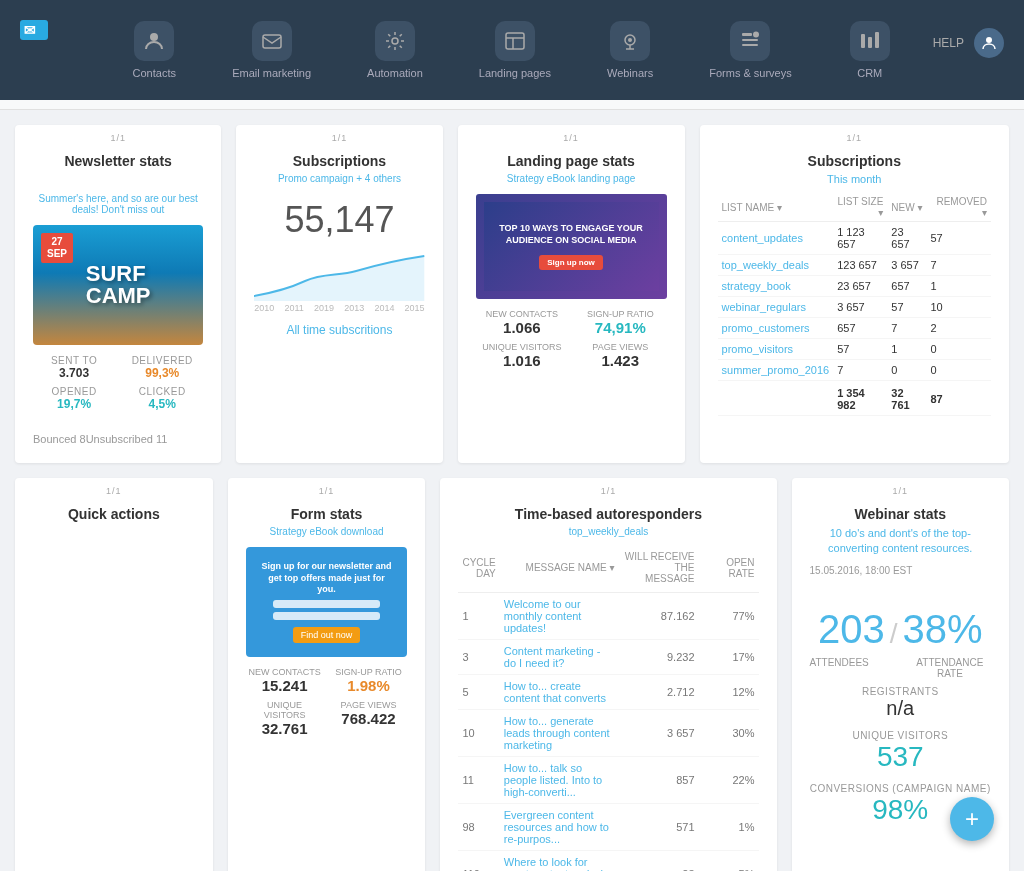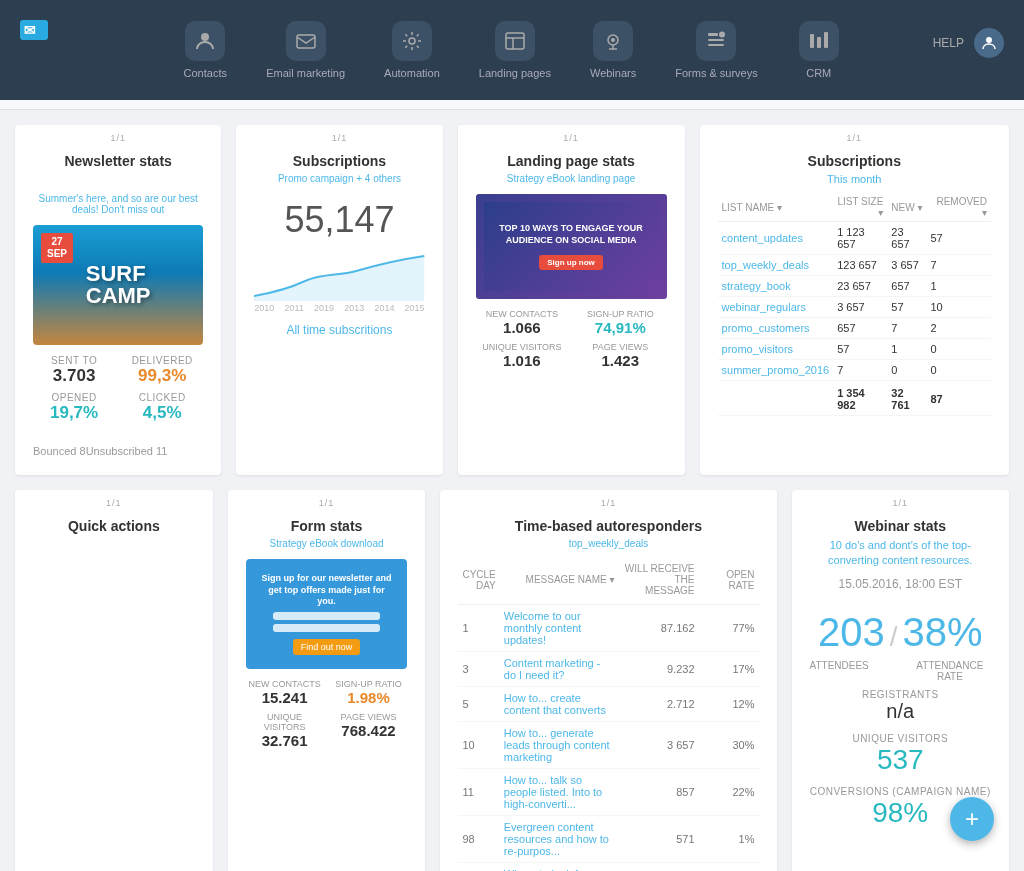--- a/index.html
+++ b/index.html
@@ -2,21 +2,21 @@
 <html><head>
   <meta charset="utf-8">
   <style>
     * { box-sizing: border-box; margin: 0; padding: 0; }
     body { font-family: 'Segoe UI', Arial, sans-serif; background: #f0f2f5; font-size: 13px; color: #333; }
 
     
     .top-nav { background: #2c3e50; display: flex; align-items: center; justify-content: center; padding: 0 20px; height: 100px; position: relative; }
     .top-nav-logo { position: absolute; left: 20px; top: 20px; }
     .top-nav-logo svg { width: 28px; height: 20px; }
-    .nav-items { display: flex; gap: 3px; }
+    .nav-items { display: flex; gap: 20px; }
     .nav-item { display: flex; flex-direction: column; align-items: center; color: #ccc; padding: 12px 18px; cursor: pointer; border-radius: 8px; transition: background 0.2s; min-width: 80px; }
     .nav-item .nav-icon { width: 40px; height: 40px; background: #3d5166; border-radius: 10px; display: flex; align-items: center; justify-content: center; margin-bottom: 6px; }
     .nav-item .nav-label { font-size: 11px; color: #aab; text-align: center; }
     .nav-right { position: absolute; right: 20px; top: 28px; display: flex; align-items: center; gap: 10px; color: #aaa; font-size: 12px; }
     .nav-right .avatar { width: 30px; height: 30px; background: #4a6a8a; border-radius: 50%; display: flex; align-items: center; justify-content: center; color: white; font-size: 12px; }
 
     
     .subheader { background: #f8f9fa; border-bottom: 1px solid #e0e0e0; height: 10px; }
 
     
@@ -33,21 +33,21 @@
     .card-title { font-size: 14px; font-weight: 600; color: #333; text-align: center; margin-bottom: 4px; margin-top: 10px; }
     .card-subtitle { font-size: 11px; color: #4db8e8; text-align: center; margin-bottom: 10px; }
 
     
     .newsletter-image { width: 100%; height: 120px; background: linear-gradient(135deg, #2980b9, #1abc9c); border-radius: 4px; display: flex; align-items: center; justify-content: center; color: white; font-weight: bold; font-size: 20px; position: relative; overflow: hidden; margin-bottom: 10px; }
     .newsletter-image .date-badge { position: absolute; left: 8px; top: 8px; background: #e74c3c; color: white; font-size: 10px; text-align: center; padding: 3px 6px; border-radius: 2px; line-height: 1.2; }
     .surf-camp-bg { background: linear-gradient(180deg, #1a9ed4 0%, #0e7ab5 40%, #c4863e 100%); }
     .surf-text { font-size: 22px; font-weight: 900; text-transform: uppercase; line-height: 1; text-shadow: 2px 2px 4px rgba(0,0,0,0.4); }
     .nl-stats { display: grid; grid-template-columns: 1fr 1fr; gap: 6px; margin-top: 8px; text-align: center; }
     .nl-stat-label { font-size: 10px; color: #999; text-transform: uppercase; letter-spacing: 0.5px; }
-    .nl-stat-val { font-size: 17px; font-weight: 600; color: #333; }
+    .nl-stat-val { font-size: 12px; font-weight: 600; color: #333; }
     .nl-stat-val.orange { color: #e8892a; }
     .nl-stat-val.teal { color: #27b8c0; }
     .nl-footer { display: flex; justify-content: flex-start; margin-top: 22px; font-size: 11px; color: #999; }
 
     
     .big-number { font-size: 36px; font-weight: 300; color: #555; text-align: center; margin: 15px 0 5px; }
     .all-time-link { font-size: 12px; color: #4db8e8; text-align: center; margin-top: 10px; }
     .mini-chart { height: 50px; margin-top: 10px; }
 
     
@@ -86,21 +86,21 @@
     .tbr-table { width: 100%; border-collapse: collapse; font-size: 11px; }
     .tbr-table th { color: #999; font-weight: 500; text-align: right; padding: 4px 4px 8px; border-bottom: 1px solid #eee; font-size: 10px; text-transform: uppercase; }
     .tbr-table th.right { text-align: right; }
     .tbr-table td { padding: 5px 4px; border-bottom: 1px solid #f5f5f5; vertical-align: middle; }
     .tbr-table td.right { text-align: right; color: #777; }
     .tbr-table td a { color: #4db8e8; text-decoration: none; font-size: 11px; }
     .tbr-table td.cycle { color: #777; font-size: 11px; }
 
     
     .webinar-desc { font-size: 11px; color: #4db8e8; text-align: center; line-height: 1.4; margin-bottom: 8px; }
-    .webinar-date { font-size: 12px; color: #999; text-align: center; margin-bottom: 19px; }
+    .webinar-date { font-size: 10px; color: #999; text-align: left; margin-bottom: 31px; }
     .webinar-big { display: flex; justify-content: center; align-items: baseline; gap: 5px; margin-bottom: 5px; }
     .webinar-big-num { font-size: 40px; font-weight: 300; color: #4db8e8; }
     .webinar-big-sep { font-size: 28px; color: #ccc; }
     .webinar-big-pct { font-size: 40px; font-weight: 300; color: #4db8e8; }
     .webinar-labels { display: flex; justify-content: flex-end; gap: 40px; margin-bottom: 7px; }
     .webinar-label { font-size: 10px; color: #999; text-transform: uppercase; text-align: center; }
     .webinar-stat-row { text-align: center; margin-bottom: 10px; }
     .webinar-stat-label { font-size: 10px; color: #999; text-transform: uppercase; letter-spacing: 0.5px; }
     .webinar-stat-val { font-size: 20px; font-weight: 500; color: #333; }
     .webinar-stat-val.big { font-size: 28px; color: #27b8c0; }

